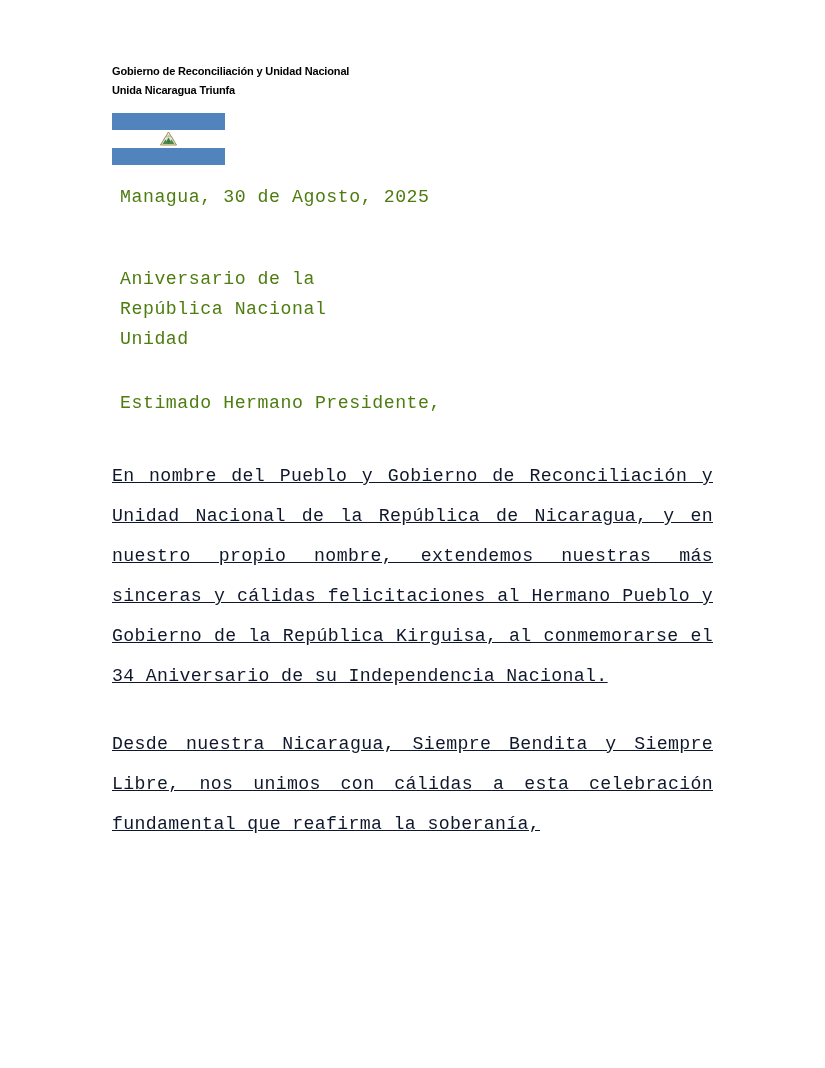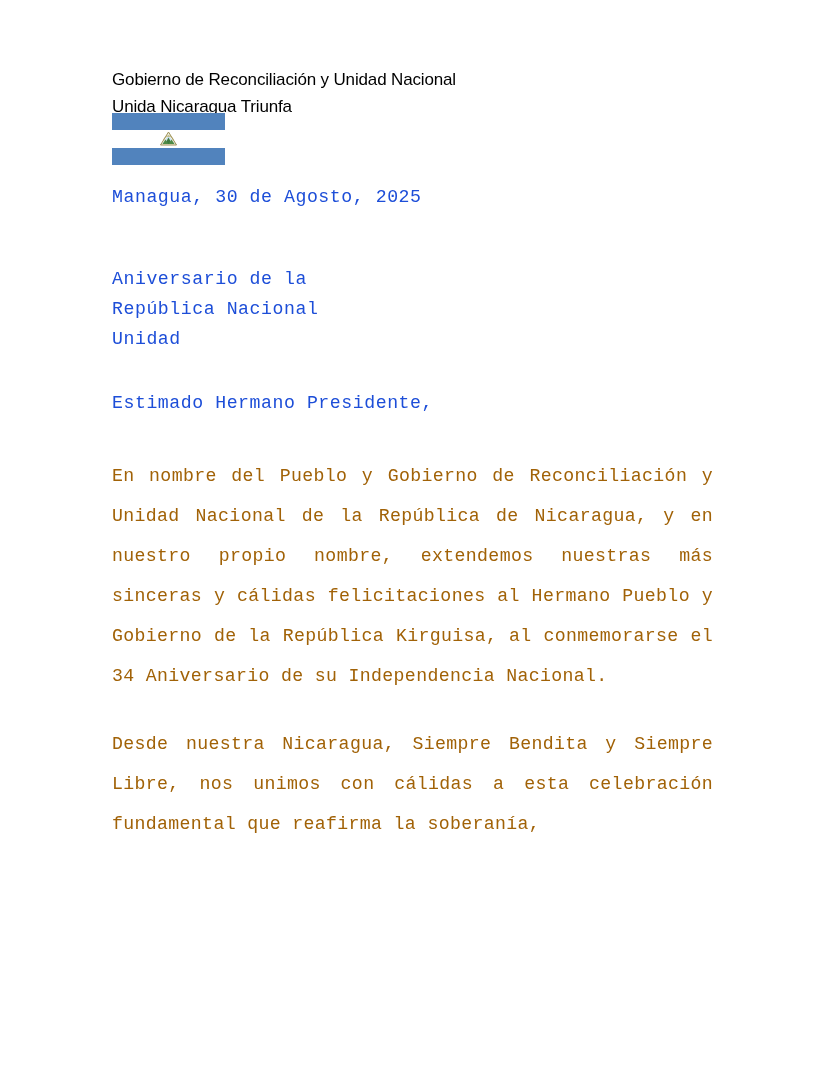--- a/index.html
+++ b/index.html
@@ -27,27 +27,26 @@
 
   
   .letterhead {
     position: absolute;
     left: 112px;
     top: 62px;
     width: 600px;
   }
   .letterhead-line {
     font-family: "Liberation Sans", "DejaVu Sans", sans-serif;
-    font-weight: normal;
-    font-size: 17px;
+    font-weight: bold;
+    font-size: 11px;
     line-height: 19px;
     letter-spacing: -0.15px;
     color: #000000;
     white-space: nowrap;
-    margin-top: 8px;
   }
 
   
   .flag {
     position: absolute;
     left: 112px;
     top: 113px;
     width: 113px;
     height: 52px;
     background: #ffffff;
@@ -84,37 +83,39 @@
     left: 112px;
     top: 182px;
     width: 601px;
   }
 
   .line-plain {
     font-size: 18.2px;
     line-height: 30px;
     letter-spacing: 0.55px;
     white-space: pre;
-    color: #1d4ed8;
+    color: #4d7c0f;
+    margin-left: 8px;
   }
 
   .block-gap-date     { height: 52px; }
   .block-gap-address  { height: 34px; }
   .block-gap-greeting { height: 38px; }
   .block-gap-para     { height: 28px; }
 
   .para {
     font-size: 18.2px;
     line-height: 40px;
     letter-spacing: 0.35px;
     text-align: justify;
     text-justify: inter-word;
-    color: #a16207;
+    color: #0f172a;
     -moz-text-align-last: left;
     text-align-last: left;
+    text-decoration: underline;
   }
 </style>
 </head>
 <body>
 
 <div class="page">
 
   <div class="letterhead">
     <div class="letterhead-line">Gobierno de Reconciliación y Unidad Nacional</div>
     <div class="letterhead-line">Unida Nicaragua Triunfa</div>

